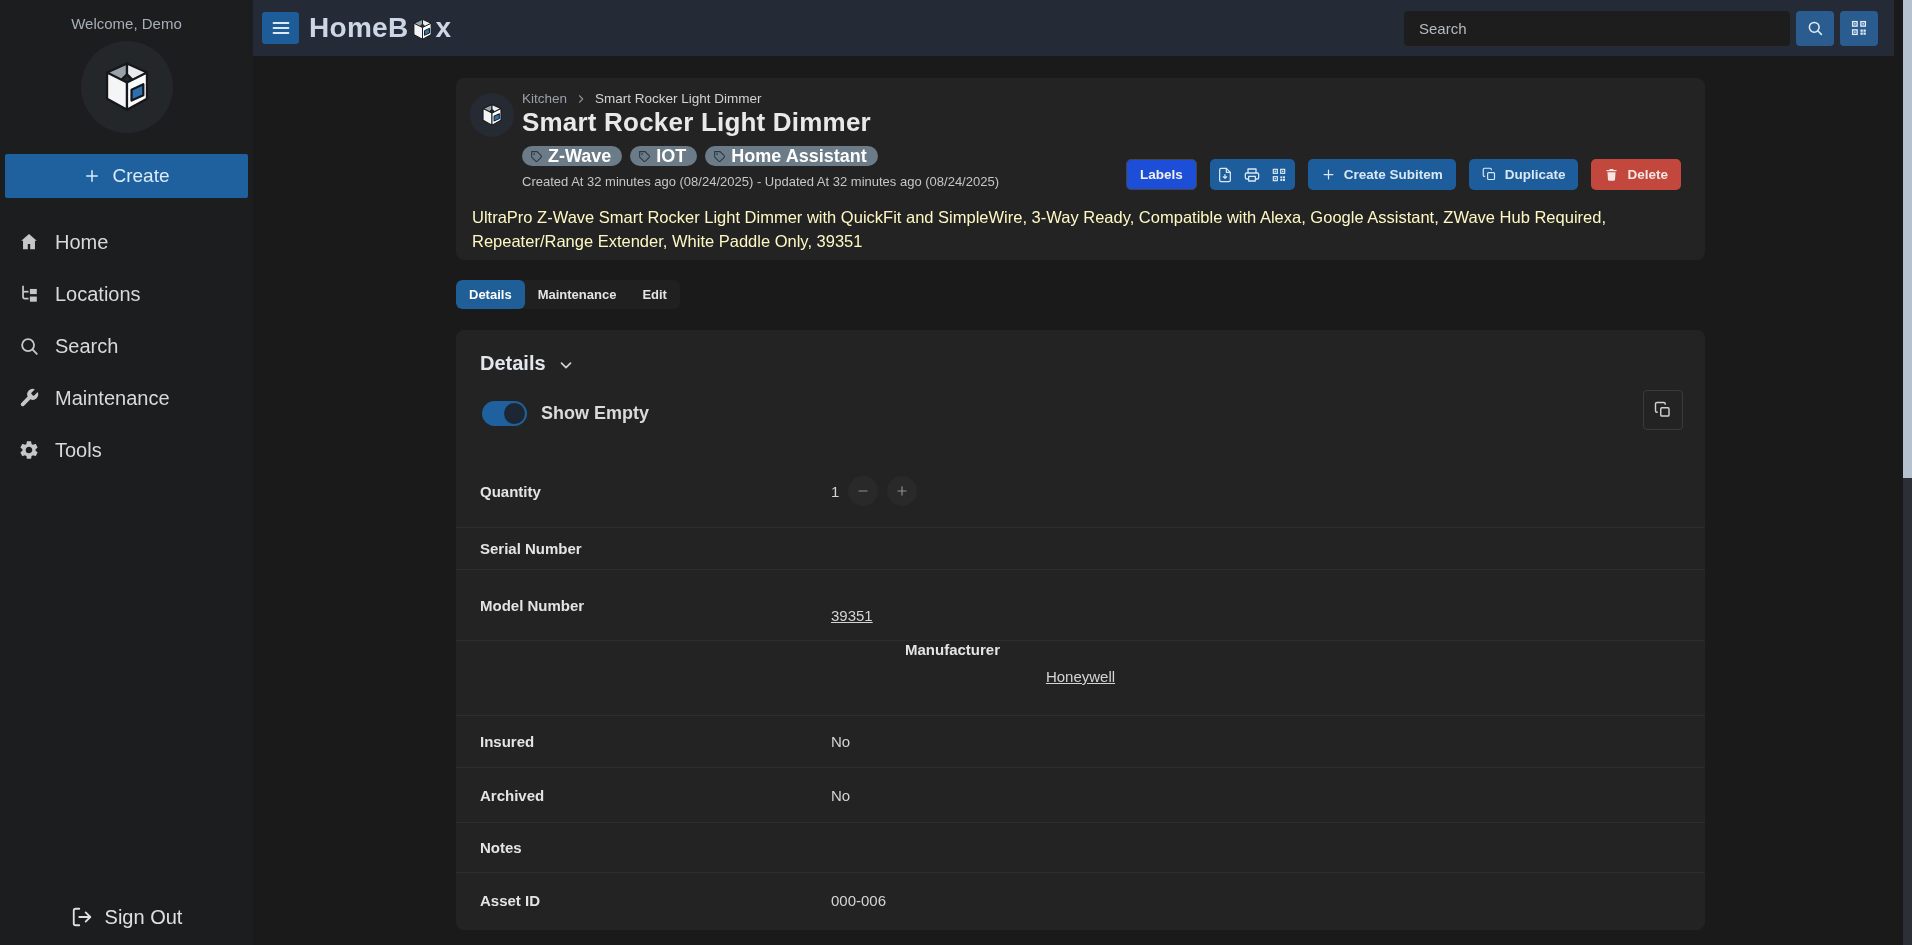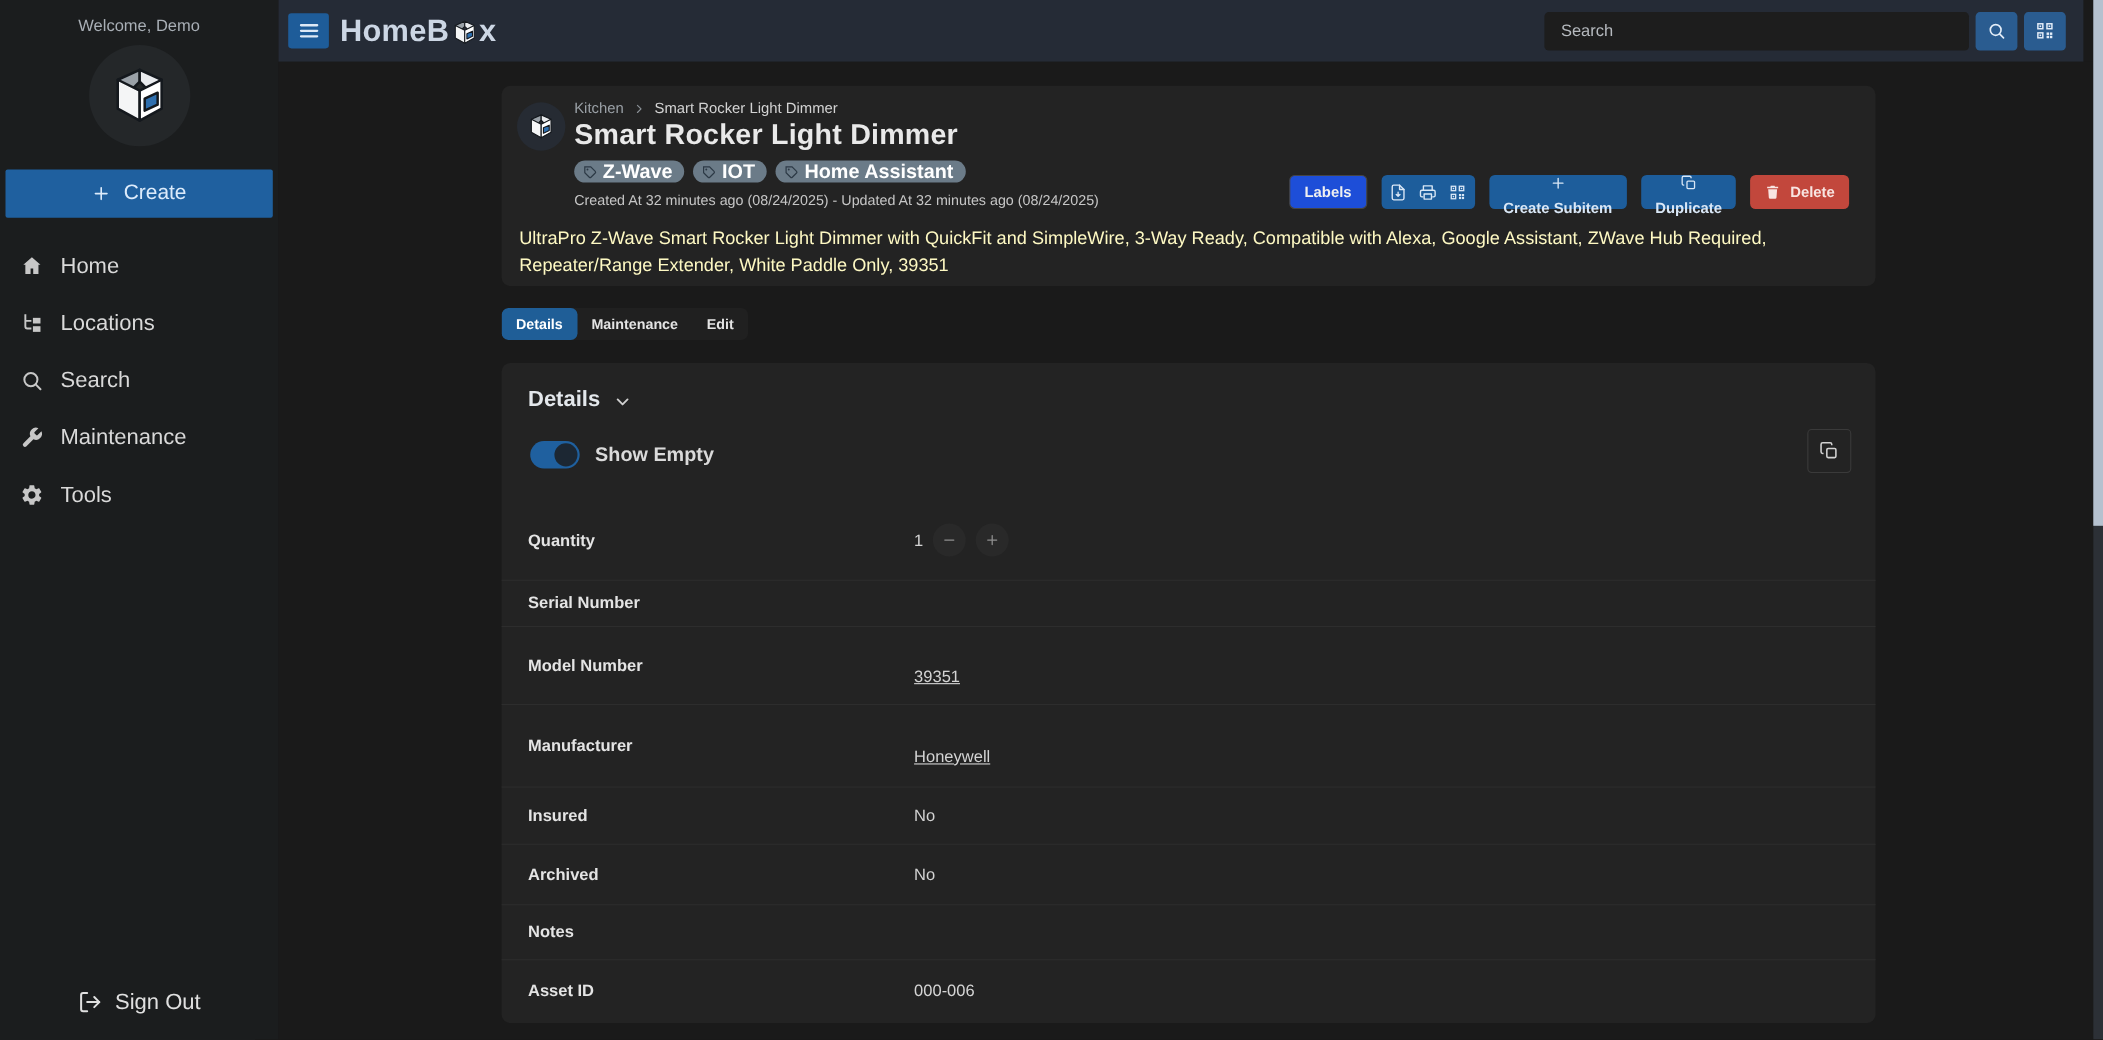--- a/index.html
+++ b/index.html
@@ -13,21 +13,21 @@
   button{cursor:pointer;}
 
   
   .sidebar{position:absolute;left:0;top:0;width:253px;height:100%;background:var(--sidebar-bg);z-index:6;}
   .welcome{padding-top:15px;text-align:center;font-size:15px;color:#a9afb6;}
   .logo-circle{width:92px;height:92px;border-radius:50%;background:#242729;margin:9px auto 0;display:flex;align-items:center;justify-content:center;}
   .create-button{position:absolute;left:5px;right:5px;top:154px;height:44px;background:var(--accent-button);border:none;border-radius:2px;color:#dcebfb;font-size:19px;display:flex;align-items:center;justify-content:center;gap:11px;}
   .nav{position:absolute;top:216px;left:0;right:0;}
   .nav-item{display:flex;align-items:center;gap:15px;height:52px;padding:0 18px;font-size:20px;color:#d9d9d9;cursor:pointer;}
   .nav-item .nicon{color:#c7c7c7;display:flex;}
-  .signout{position:absolute;bottom:10px;left:0;right:0;height:36px;display:flex;align-items:flex-start;justify-content:center;gap:12px;font-size:20px;color:#e0e0e0;background:none;border:none;width:100%;}
+  .signout{position:absolute;bottom:10px;left:0;right:0;height:36px;display:flex;align-items:center;justify-content:center;gap:12px;font-size:20px;color:#e0e0e0;background:none;border:none;width:100%;}
 
   
   .topbar{position:absolute;left:253px;right:18px;top:0;height:56px;background:var(--topbar-bg);display:flex;align-items:center;z-index:5;}
   .hamburger{width:37px;height:32px;margin-left:9px;background:#1e5c99;border:none;border-radius:3px;color:#dde9f6;display:flex;align-items:center;justify-content:center;}
   .logo{margin-left:10px;display:flex;align-items:center;font-size:28px;font-weight:bold;color:#ccd6e4;letter-spacing:.3px;cursor:pointer;}
   .logo .logo-box{margin:3px 1px 0;}
   .search-wrap{margin-left:auto;margin-right:16px;display:flex;align-items:center;gap:6px;}
   .search-input{width:386px;height:35px;background:#1d1d1d;border:none;border-radius:4px;color:#cfcfcf;font-size:15px;padding:0 15px;outline:none;}
   .search-input::placeholder{color:#b6babf;}
   .tb-btn{width:38px;height:35px;background:#2a5c90;border:none;border-radius:4px;color:#e3edf8;display:flex;align-items:center;justify-content:center;}
@@ -51,21 +51,21 @@
   .item-title{margin:1px 0 0;font-size:26px;font-weight:600;color:#e9e9e9;letter-spacing:.2px;}
   .tags{display:flex;gap:8px;margin-top:8px;}
   .tag{height:20px;background:var(--tag-pill);border-radius:10px;display:flex;align-items:center;gap:5px;padding:0 11px 0 8px;font-size:18px;font-weight:bold;color:#ffffff;cursor:pointer;justify-content:space-between;}
   .tag .ticon{color:#2c3945;display:flex;}
   .meta{margin-top:8px;font-size:13px;color:#c6c6c6;}
   .actions{position:absolute;top:81px;right:24px;height:31px;display:flex;align-items:center;gap:13px;}
   .btn{height:31px;border:none;border-radius:5px;display:flex;align-items:center;gap:8px;padding:0 13px;font-size:13.5px;font-weight:bold;}
   .btn-ghost{background:#1d4ed8;border:1px solid #454545;color:#f0f0f0;}
   .icon-group{height:31px;background:var(--accent);border-radius:5px;display:flex;align-items:center;padding:0 2px;}
   .ig-btn{width:27px;height:31px;background:transparent;border:none;color:#d9e7f6;display:flex;align-items:center;justify-content:center;}
-  .btn-primary{background:var(--accent);color:#d9e7f6;flex-direction:column;}
+  .btn-primary{background:var(--accent);color:#d9e7f6;}
   .btn-danger{background:var(--danger);color:#f8e4e1;}
   .description{position:absolute;left:16px;top:127px;width:1219px;margin:0;font-size:16.5px;line-height:24px;color:#fef9c3;}
 
   
   .tabs{position:absolute;left:203px;top:224px;height:29px;display:flex;background:#202020;border-radius:6px;width:max-content;overflow:hidden;}
   .tab{height:29px;border:none;background:transparent;color:#e4e4e4;font-size:13px;font-weight:bold;padding:0 13px;border-radius:6px;}
   .tab.active{background:#1f5e97;color:#fff;}
 
   
   .details-card{top:274px;height:600px;}
@@ -75,21 +75,21 @@
   .switch{width:45px;height:25px;border-radius:13px;background:var(--accent-button);position:relative;border:none;}
   .knob{position:absolute;right:2px;top:2px;width:21px;height:21px;border-radius:50%;background:#1c2733;}
   .toggle-label{font-size:18px;font-weight:bold;color:#dadada;}
   .copy-btn{position:absolute;right:22px;top:60px;width:40px;height:40px;background:transparent;border:1px solid #3a3a3a;border-radius:4px;color:#d2d2d2;display:flex;align-items:center;justify-content:center;}
   .rows{position:absolute;left:0;right:0;top:125px;}
   .frow{display:flex;align-items:center;padding:0 24px;border-top:1px solid #2d2d2d;}
   .frow:first-child{border-top:none;}
   .flabel{width:351px;font-size:15px;font-weight:bold;color:#e4e4e4;flex:none;}
   .fvalue{font-size:15px;color:#d4d4d4;}
   .frow.tall .fvalue{position:relative;top:10px;text-decoration:underline;}
-  .rh72{height:72px;} .rh42{height:42px;} .rh71{height:71px;} .rh75{height:75px;}
+  .rh72{height:72px;} .rh42{height:42px;} .rh71{height:71px;} .rh75{height:75px;flex-direction:column;}
   .rh52{height:52px;} .rh55{height:55px;} .rh50{height:50px;}
   .qty-group{display:flex;align-items:center;gap:9px;}
   .step{width:30px;height:30px;border-radius:50%;background:#292929;border:none;color:#8f8f8f;display:flex;align-items:center;justify-content:center;}
 </style>
 </head>
 <body>
 
 <svg width="0" height="0" style="position:absolute" aria-hidden="true">
   <defs>
     <symbol id="i-box" viewBox="0 0 64 64">

